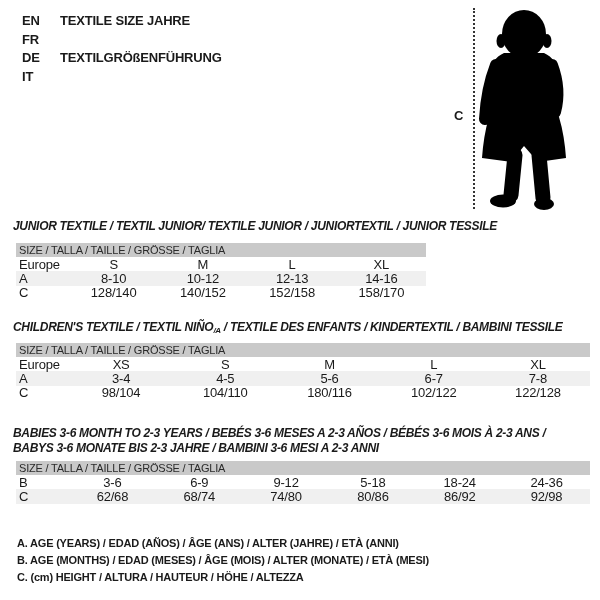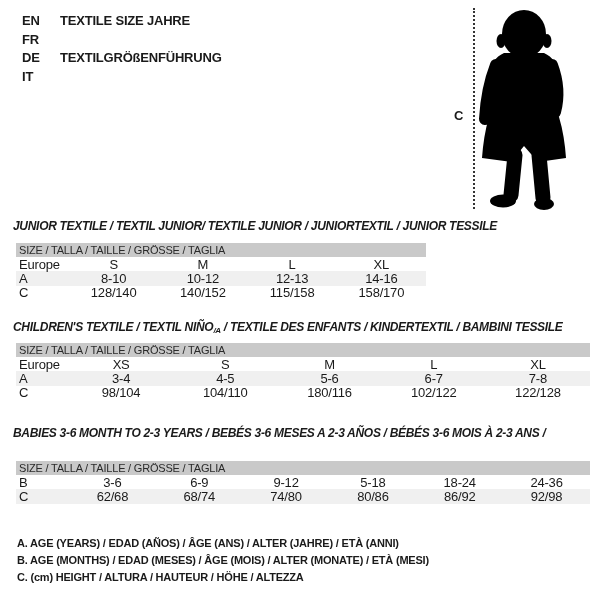--- a/index.html
+++ b/index.html
@@ -93,21 +93,21 @@
       <div class="tlabel">A</div>
       <div class="tcell">8-10</div>
       <div class="tcell">10-12</div>
       <div class="tcell">12-13</div>
       <div class="tcell">14-16</div>
     </div>
     <div class="trow">
       <div class="tlabel">C</div>
       <div class="tcell">128/140</div>
       <div class="tcell">140/152</div>
-      <div class="tcell">115/158</div>
+      <div class="tcell">152/158</div>
       <div class="tcell">158/170</div>
     </div>
   </div>
 
   <div class="tbl-title t2">
     <span>CHILDREN'S TEXTILE / TEXTIL NIÑO</span><span class="subscript">/A</span><span> / TEXTILE DES ENFANTS / KINDERTEXTIL / BAMBINI TESSILE</span>
   </div>
   <div class="tbl tbl-children">
     <div class="band">SIZE / TALLA / TAILLE / GRÖSSE / TAGLIA</div>
     <div class="trow">
@@ -131,20 +131,21 @@
       <div class="tcell">98/104</div>
       <div class="tcell">104/110</div>
       <div class="tcell">180/116</div>
       <div class="tcell">102/122</div>
       <div class="tcell">122/128</div>
     </div>
   </div>
 
   <div class="tbl-title t3">
     <div>BABIES 3-6 MONTH TO 2-3 YEARS / BEBÉS 3-6 MESES A 2-3 AÑOS / BÉBÉS 3-6 MOIS À 2-3 ANS /</div>
+    <div>BABYS 3-6 MONATE BIS 2-3 JAHRE / BAMBINI 3-6 MESI A 2-3 ANNI</div>
   </div>
   <div class="tbl tbl-babies">
     <div class="band">SIZE / TALLA / TAILLE / GRÖSSE / TAGLIA</div>
     <div class="trow">
       <div class="tlabel">B</div>
       <div class="tcell">3-6</div>
       <div class="tcell">6-9</div>
       <div class="tcell">9-12</div>
       <div class="tcell">5-18</div>
       <div class="tcell">18-24</div>

